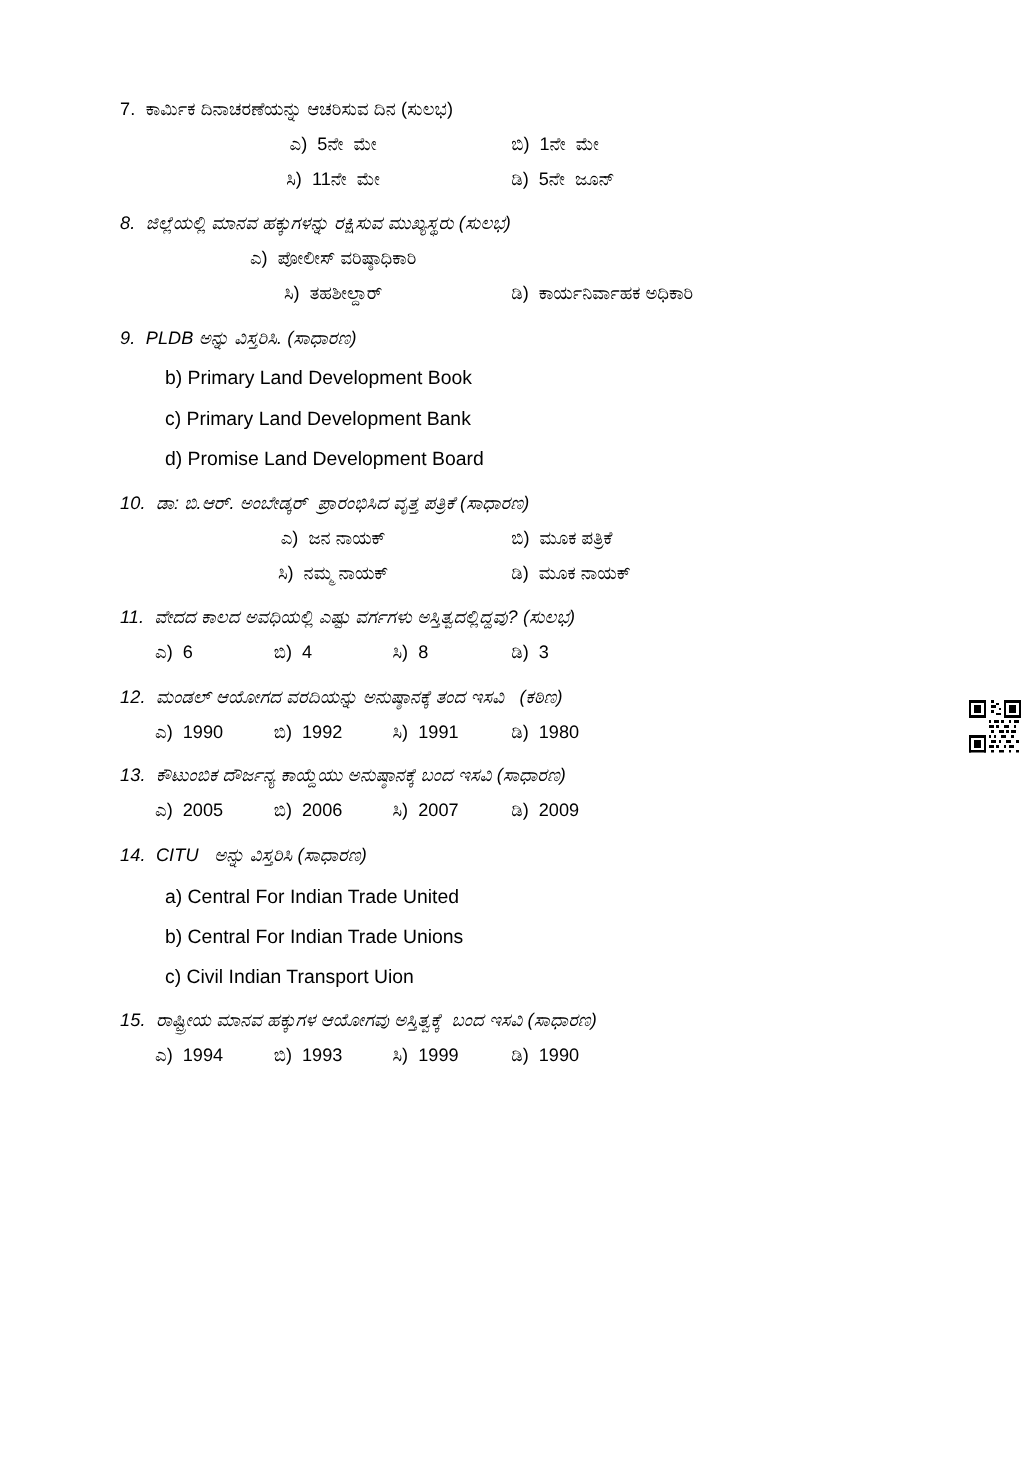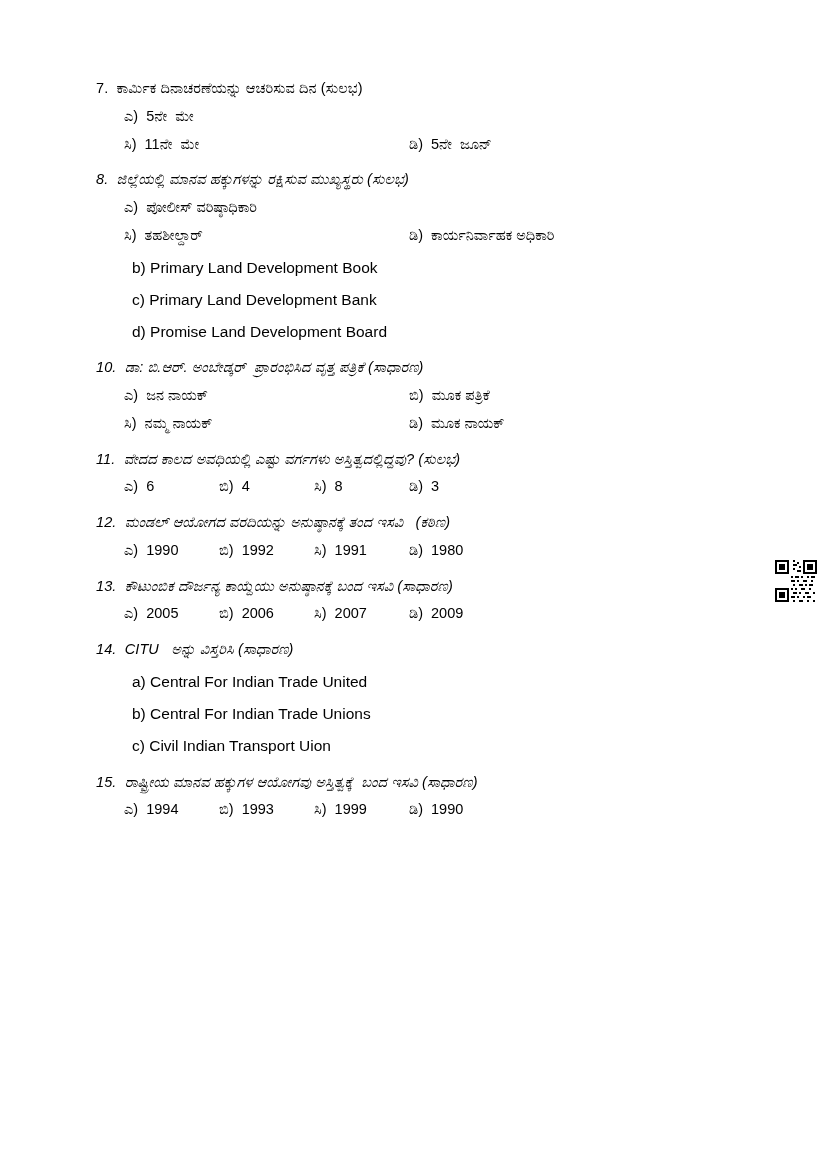--- a/index.html
+++ b/index.html
@@ -39,21 +39,21 @@
     font-size: 14.5px;
     line-height: 1.5;
     padding-left: 28px;
     margin-top: 6px;
     white-space: pre;
   }
   .opt-row .opt {
     white-space: pre;
   }
   
-  .opt-2col .opt:nth-child(1) { width: 285px; }
+  .opt-2col .opt:nth-child(1) { width: 285px; text-align: center; }
   .opt-2col .opt:nth-child(2) { width: 285px; }
 
   
   .opt-4col .opt { width: 95px; }
 
   
   .opt-stack {
     font-size: 15.5px;
     line-height: 1.5;
     padding-left: 36px;
@@ -78,39 +78,41 @@
 </style>
 </head>
 <body>
 
 <div class="page">
 
   <div class="q-block">
     <div class="q-text kn first-line">7.  ಕಾರ್ಮಿಕ ದಿನಾಚರಣೆಯನ್ನು ಆಚರಿಸುವ ದಿನ (ಸುಲಭ)</div>
     <div class="opt-row opt-2col">
       <span class="opt">ಎ)  5ನೇ  ಮೇ</span>
+      <span class="opt">ಬಿ)  1ನೇ  ಮೇ</span>
     </div>
     <div class="opt-row opt-2col">
       <span class="opt">ಸಿ)  11ನೇ  ಮೇ</span>
       <span class="opt">ಡಿ)  5ನೇ  ಜೂನ್</span>
     </div>
   </div>
 
   <div class="q-block">
     <div class="q-text kn q-num-line">8.  ಜಿಲ್ಲೆಯಲ್ಲಿ ಮಾನವ ಹಕ್ಕುಗಳನ್ನು ರಕ್ಷಿಸುವ ಮುಖ್ಯಸ್ಥರು (ಸುಲಭ)</div>
     <div class="opt-row opt-2col">
       <span class="opt">ಎ)  ಪೋಲೀಸ್ ವರಿಷ್ಠಾಧಿಕಾರಿ</span>
     </div>
     <div class="opt-row opt-2col">
       <span class="opt">ಸಿ)  ತಹಶೀಲ್ದಾರ್</span>
       <span class="opt">ಡಿ)  ಕಾರ್ಯನಿರ್ವಾಹಕ ಅಧಿಕಾರಿ</span>
     </div>
   </div>
 
   <div class="q-block">
+    <div class="q-text kn q-num-line">9.  PLDB ಅನ್ನು ವಿಸ್ತರಿಸಿ. (ಸಾಧಾರಣ)</div>
     <div class="opt-stack">b) Primary Land Development Book</div>
     <div class="opt-stack">c) Primary Land Development Bank</div>
     <div class="opt-stack">d) Promise Land Development Board</div>
   </div>
 
   <div class="q-block">
     <div class="q-text kn q-num-line">10.  ಡಾ: ಬಿ.ಆರ್. ಅಂಬೇಡ್ಕರ್  ಪ್ರಾರಂಭಿಸಿದ ವೃತ್ತ ಪತ್ರಿಕೆ (ಸಾಧಾರಣ)</div>
     <div class="opt-row opt-2col">
       <span class="opt">ಎ)  ಜನ ನಾಯಕ್</span>
       <span class="opt">ಬಿ)  ಮೂಕ ಪತ್ರಿಕೆ</span>

